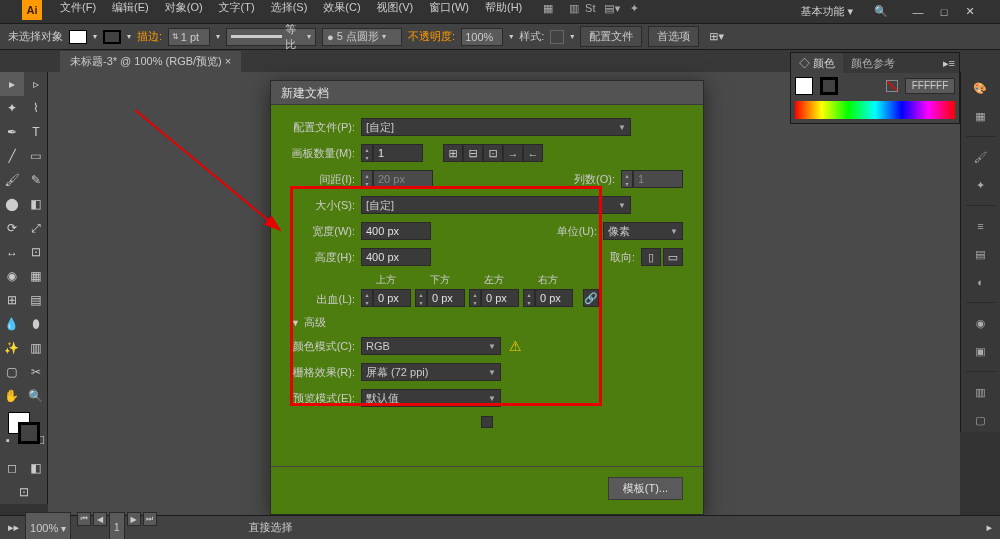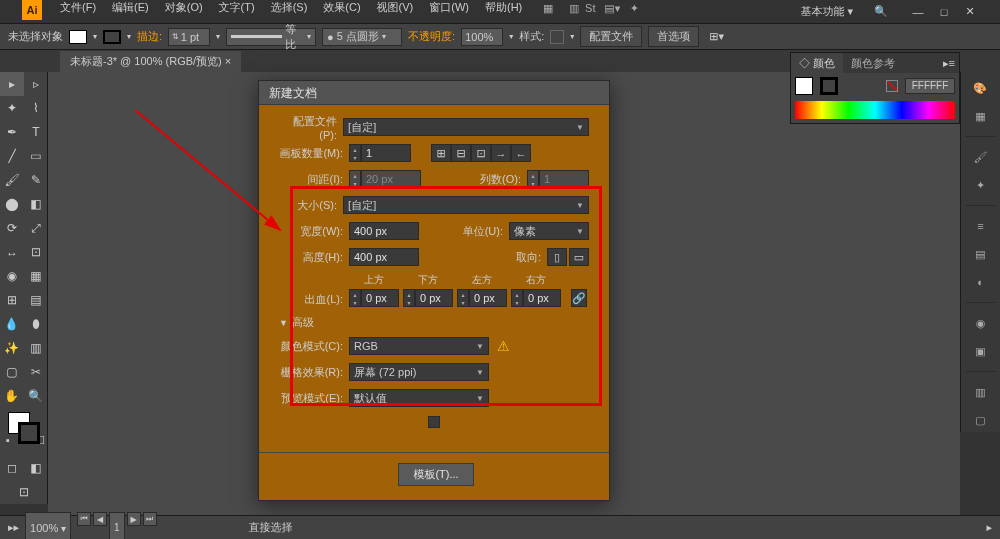--- a/index.html
+++ b/index.html
@@ -45,21 +45,21 @@
 .color-panel{position:absolute;right:40px;top:52px;width:170px;background:#424242;border:1px solid #1a1a1a}
 .cp-tabs{display:flex;height:20px;align-items:center;background:#383838}
 .cp-tab{padding:3px 8px;font-size:11px;color:#aaa}
 .cp-tab.active{background:#424242;color:#ddd}
 .cp-body{padding:4px;display:flex;gap:7px;align-items:center}
 .cp-fill{width:18px;height:18px;background:#fff;border:1px solid #000}
 .cp-stroke{width:18px;height:18px;background:#424242;border:3px solid #000}
 .cp-hex{width:50px;height:16px;background:#5a5a5a;border:1px solid #2a2a2a;text-align:center;font-size:10px;line-height:14px}
 .cp-spectrum{height:18px;margin:2px 4px 4px 4px;background:linear-gradient(to right,#f00,#ff0,#0f0,#0ff,#00f,#f0f,#f00)}
 
-.dialog{position:absolute;left:258px;top:80px;width:352px;background:#a16207;border:1px solid #2a2a2a;box-shadow:0 4px 20px rgba(0,0,0,0.5)}
+.dialog{position:absolute;left:270px;top:80px;width:434px;background:#4d7c0f;border:1px solid #2a2a2a;box-shadow:0 4px 20px rgba(0,0,0,0.5)}
 .dlg-title{height:24px;background:#535353;padding:4px 10px;color:#e0e0e0;font-size:12px;border-bottom:1px solid #3a3a3a}
 .dlg-body{padding:12px 20px 8px 20px}
 .dlg-row{display:flex;align-items:center;margin-bottom:6px;height:20px}
 .dlg-label{width:70px;text-align:right;padding-right:6px;color:#ccc;font-size:11px}
 .dlg-label2{width:60px;text-align:right;padding-right:6px;color:#ccc;font-size:11px}
 .dlg-input{height:18px;background:#3a3a3a;border:1px solid #2a2a2a;color:#e0e0e0;padding:0 4px;font-size:11px}
 .dlg-input.hl{border:1px solid #ff9a00;background:#2a5a7a;color:#fff}
 .dlg-select{height:18px;background:#3a3a3a;border:1px solid #2a2a2a;color:#e0e0e0;padding:0 4px;font-size:11px;display:flex;align-items:center;justify-content:space-between}
 .dlg-select .arrow{font-size:8px;color:#aaa}
 .stepper{width:12px;height:18px;background:#3a3a3a;border:1px solid #2a2a2a;display:flex;flex-direction:column}
@@ -72,21 +72,21 @@
 .bleed-input{display:flex}
 .bleed-input .dlg-input{width:38px}
 .link-icon{width:16px;height:18px;border:1px solid #2a2a2a;background:#3a3a3a;display:flex;align-items:center;justify-content:center;margin-left:6px}
 .adv-header{display:flex;align-items:center;gap:4px;margin:8px 0 6px 0;color:#e0e0e0}
 .adv-header .tri{font-size:9px}
 .warn{color:#ffcc00;font-size:14px;margin-left:8px}
 .orient-row{display:flex;gap:2px}
 .orient-btn{width:20px;height:18px;background:#3a3a3a;border:1px solid #2a2a2a;display:flex;align-items:center;justify-content:center}
 .chk-row{display:flex;align-items:center;justify-content:center;margin:8px 0;gap:4px}
 .chk{width:12px;height:12px;border:1px solid #2a2a2a;background:#3a3a3a}
-.dlg-footer{display:flex;justify-content:center;padding:10px 20px 14px 24px;border-top:1px solid #454545;margin-top:8px}
+.dlg-footer{display:flex;justify-content:flex-end;padding:10px 20px 14px 24px;border-top:1px solid #454545;margin-top:22px}
 .dlg-btn{padding:3px 14px;background:#5a5a5a;border:1px solid #3a3a3a;color:#e0e0e0;font-size:11px}
 .footer-right{display:flex;gap:8px}
 .red-box{position:absolute;border:3px solid #e60000;pointer-events:none}
 .red-arrow{position:absolute;pointer-events:none}
 
 .statusbar{position:absolute;left:0;right:0;bottom:0;height:24px;background:#424242;display:flex;align-items:center;padding:0 8px;gap:6px;border-top:1px solid #1a1a1a}
 .sb-dropdown{background:#5a5a5a;border:1px solid #2a2a2a;padding:9px 4px;font-size:10px}
 .sb-nav{display:flex;gap:2px}
 .sb-nav-btn{width:14px;height:14px;background:#5a5a5a;border:1px solid #2a2a2a;display:flex;align-items:center;justify-content:center;font-size:8px}
 </style>

